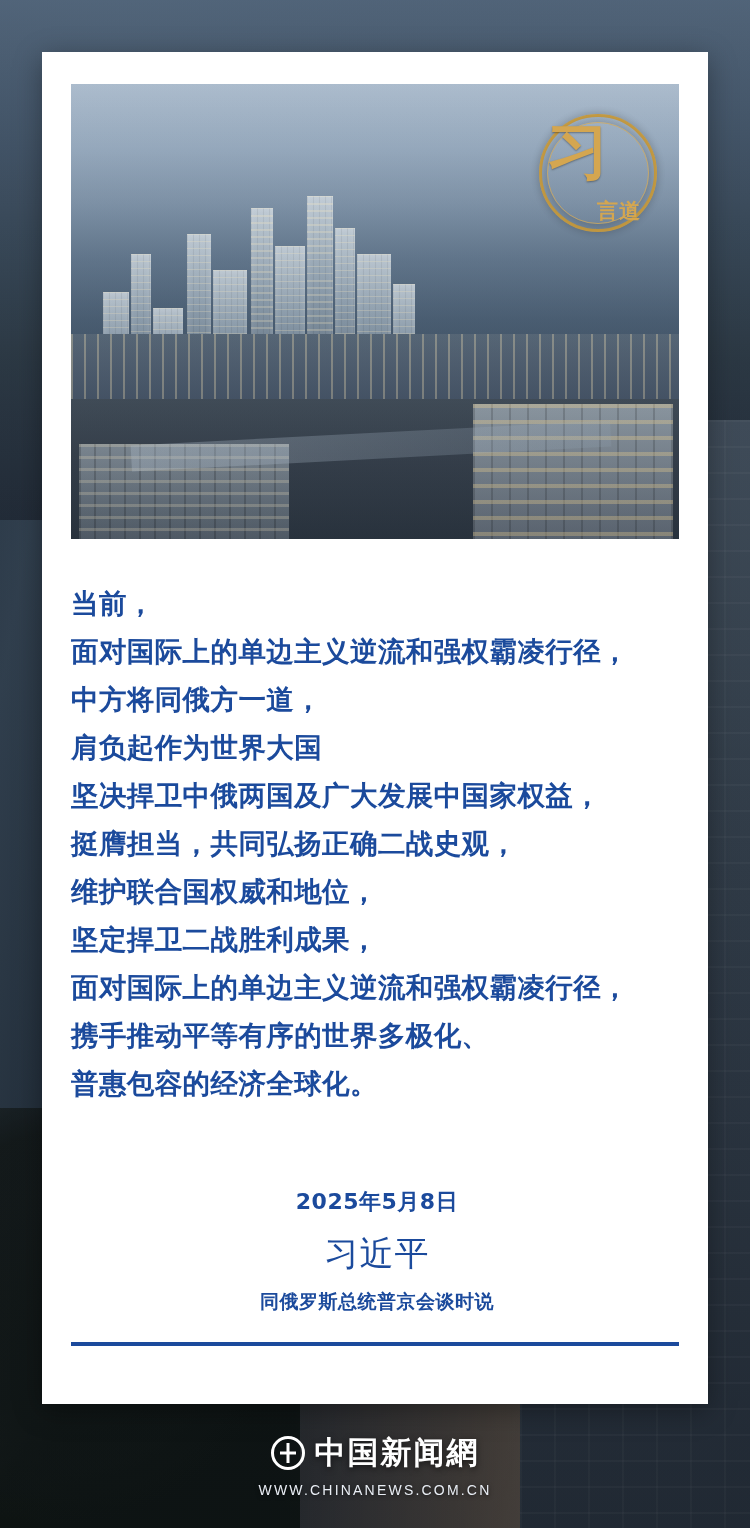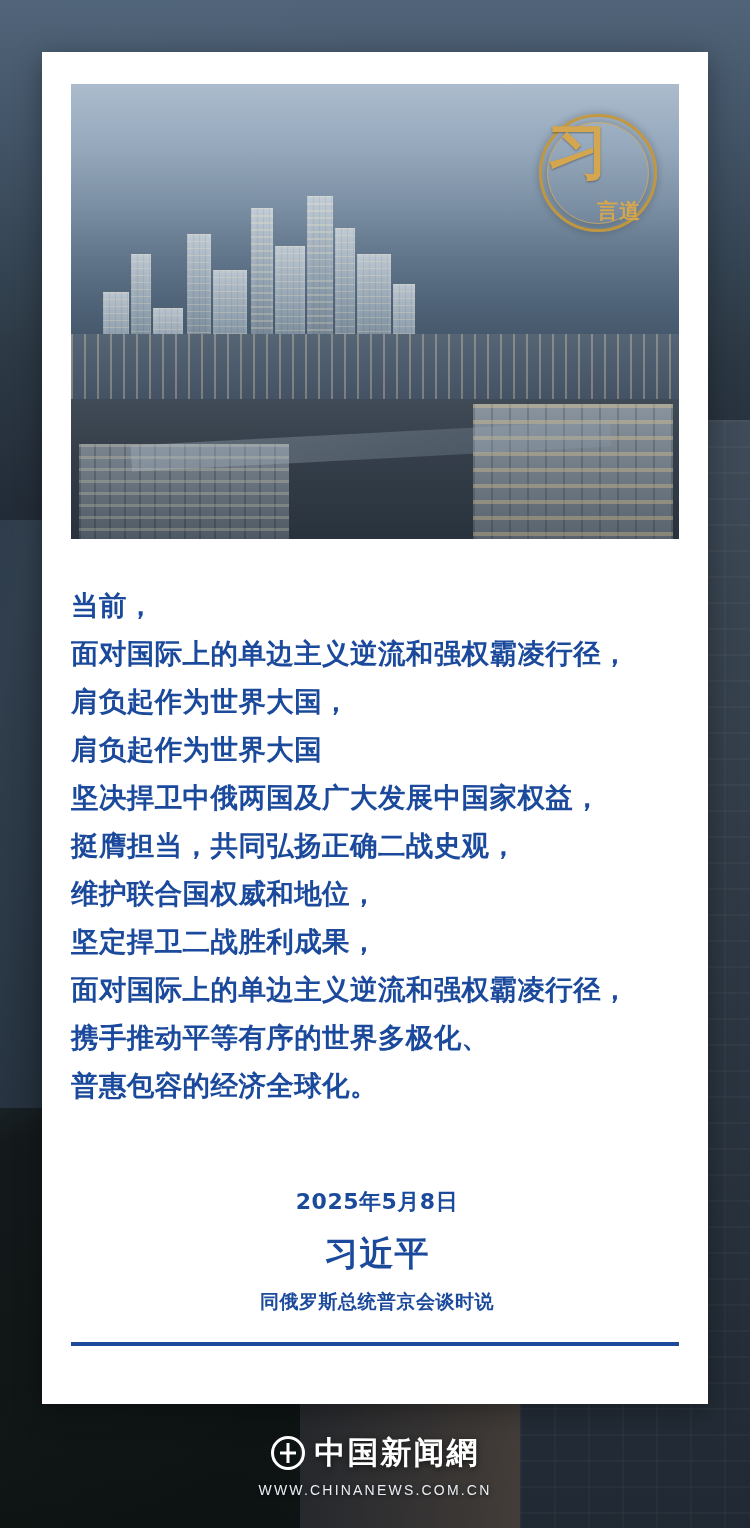--- a/index.html
+++ b/index.html
@@ -184,21 +184,21 @@
   }
 
   
   .body {
     position: absolute;
     left: 29px;
     top: 530px;
     width: 612px;
   }
   .quote-line {
-    font-family: Liberation Serif, serif;
+    font-family: Liberation Mono, monospace;
     font-size: 27.5px;
     font-weight: bold;
     color: #1b4a9c;
     line-height: 48px;
     letter-spacing: 0.4px;
     white-space: nowrap;
   }
 
   .meta {
     position: absolute;
@@ -211,21 +211,21 @@
     font-family: "DejaVu Sans", sans-serif;
     font-size: 22px;
     font-weight: bold;
     color: #1b4a9c;
     letter-spacing: 0.5px;
   }
   .meta-name {
     margin-top: 14px;
     font-family: "DejaVu Sans", sans-serif;
     font-size: 34px;
-    font-weight: bold;
+    font-weight: normal;
     color: #1b4a9c;
     letter-spacing: 1px;
   }
   .meta-sub {
     margin-top: 12px;
     font-family: "DejaVu Sans", sans-serif;
     font-size: 19px;
     font-weight: bold;
     color: #1b4a9c;
     letter-spacing: 0.5px;
@@ -326,21 +326,21 @@
       <div class="seal-ring"></div>
       <div class="seal-ring inner"></div>
       <div class="seal-big">习</div>
       <div class="seal-small">言道</div>
     </div>
   </div>
 
   <div class="body">
     <div class="quote-line">当前，</div>
     <div class="quote-line">面对国际上的单边主义逆流和强权霸凌行径，</div>
-    <div class="quote-line">肩负起作为世界大国，</div>
+    <div class="quote-line">中方将同俄方一道，</div>
     <div class="quote-line">肩负起作为世界大国</div>
     <div class="quote-line">坚决捍卫中俄两国及广大发展中国家权益，</div>
     <div class="quote-line">挺膺担当，共同弘扬正确二战史观，</div>
     <div class="quote-line">维护联合国权威和地位，</div>
     <div class="quote-line">坚定捍卫二战胜利成果，</div>
     <div class="quote-line">面对国际上的单边主义逆流和强权霸凌行径，</div>
     <div class="quote-line">携手推动平等有序的世界多极化、</div>
     <div class="quote-line">普惠包容的经济全球化。</div>
   </div>
 

